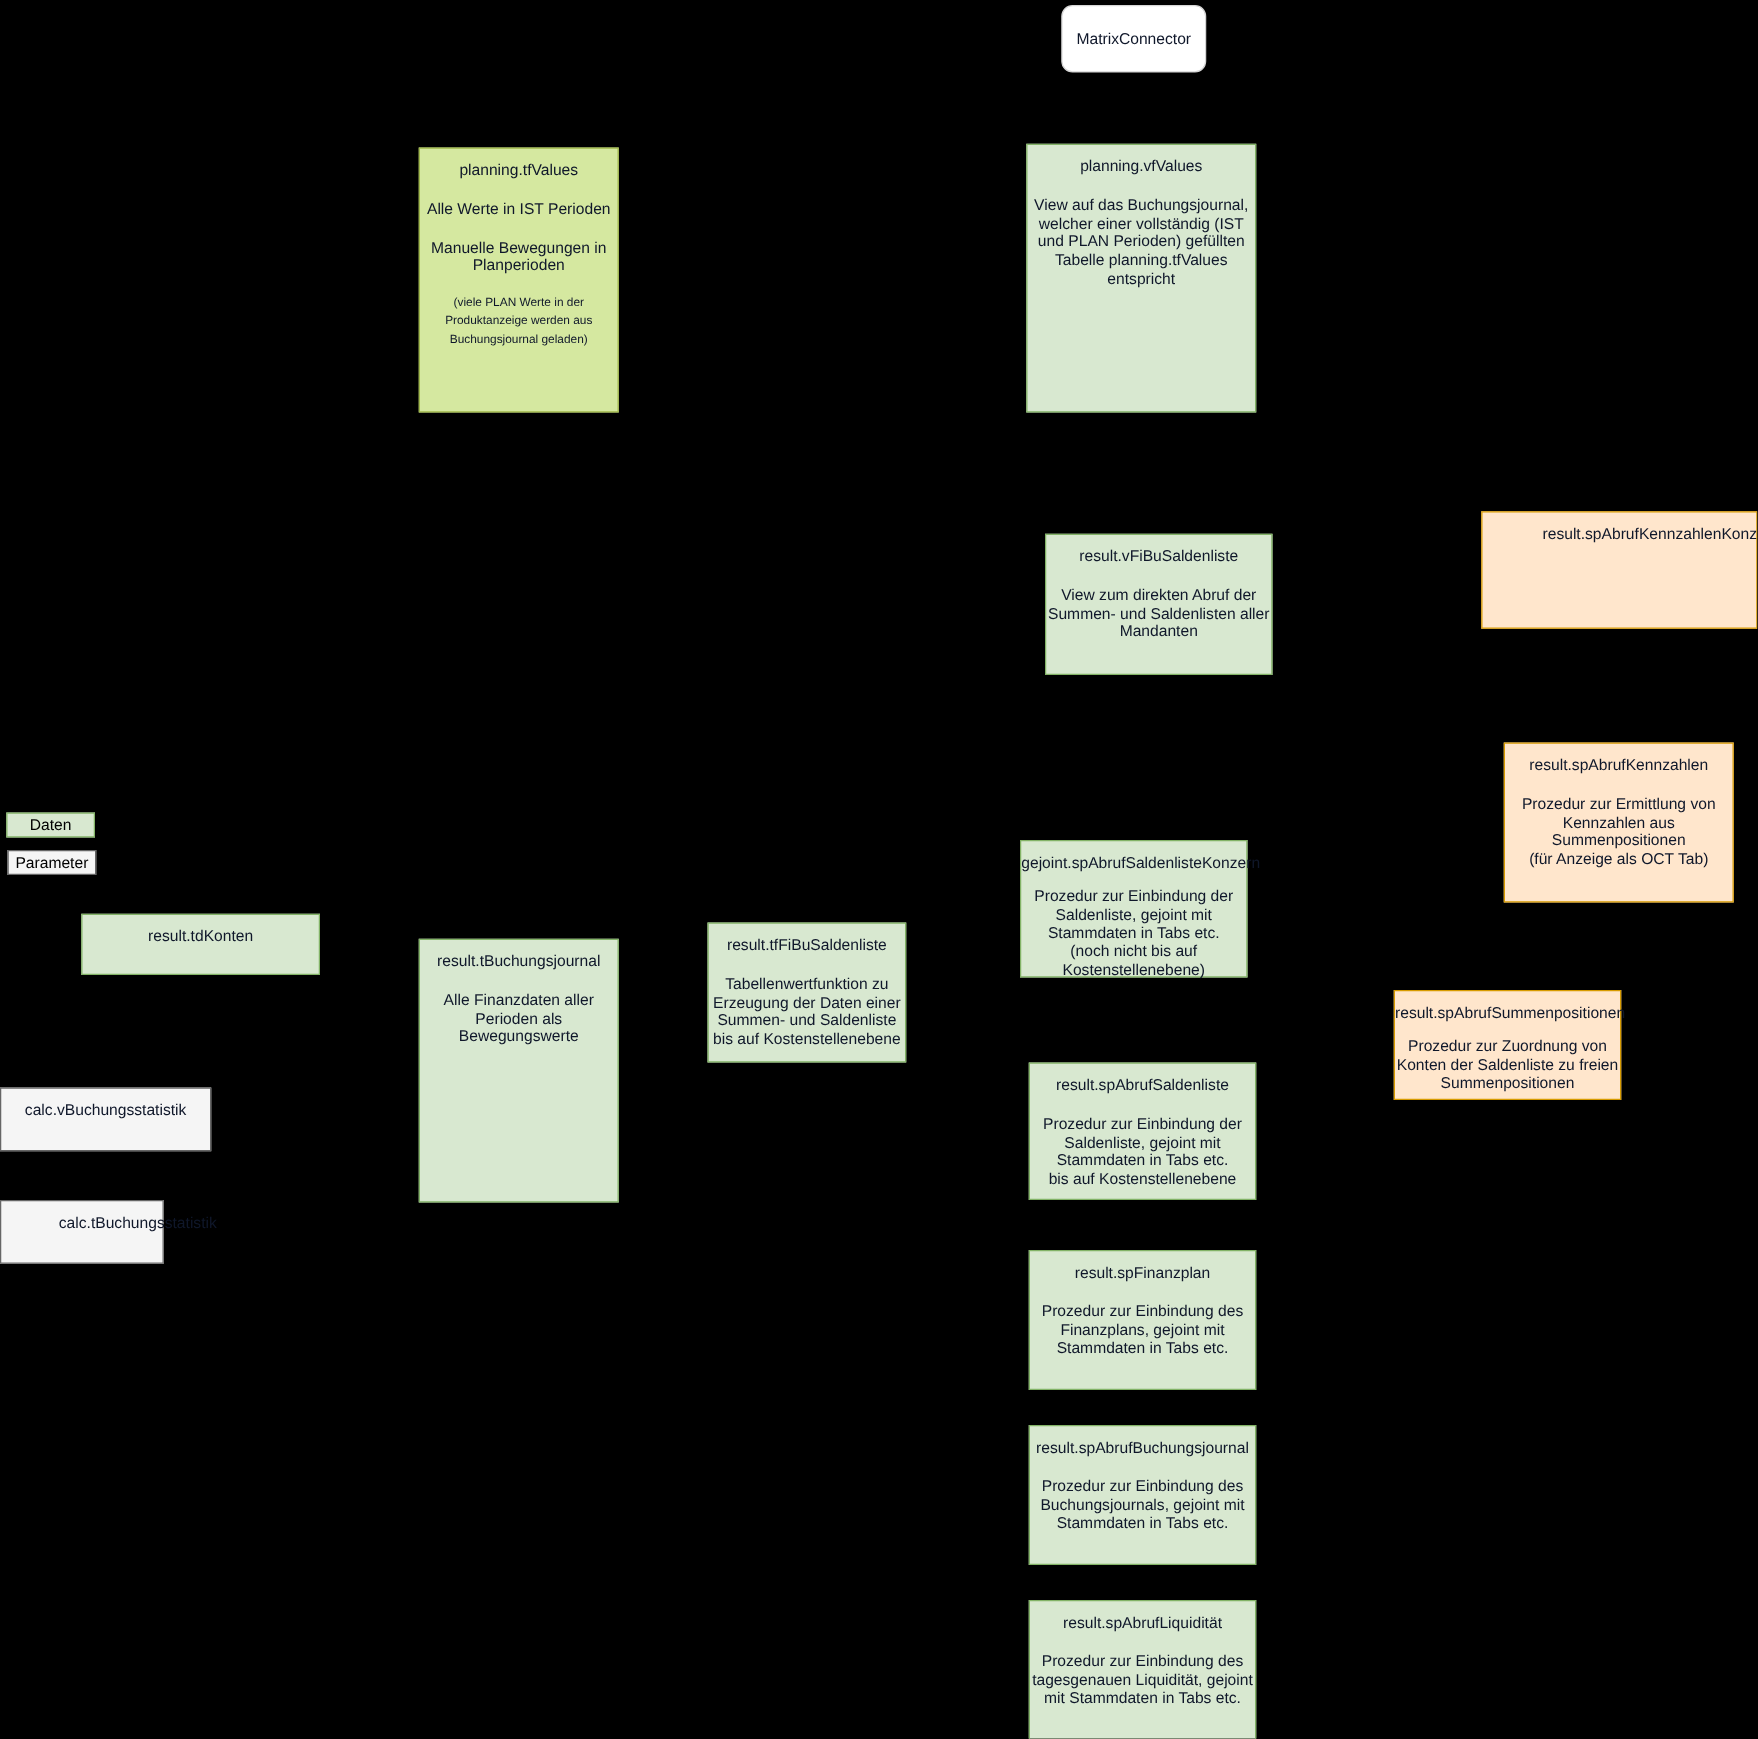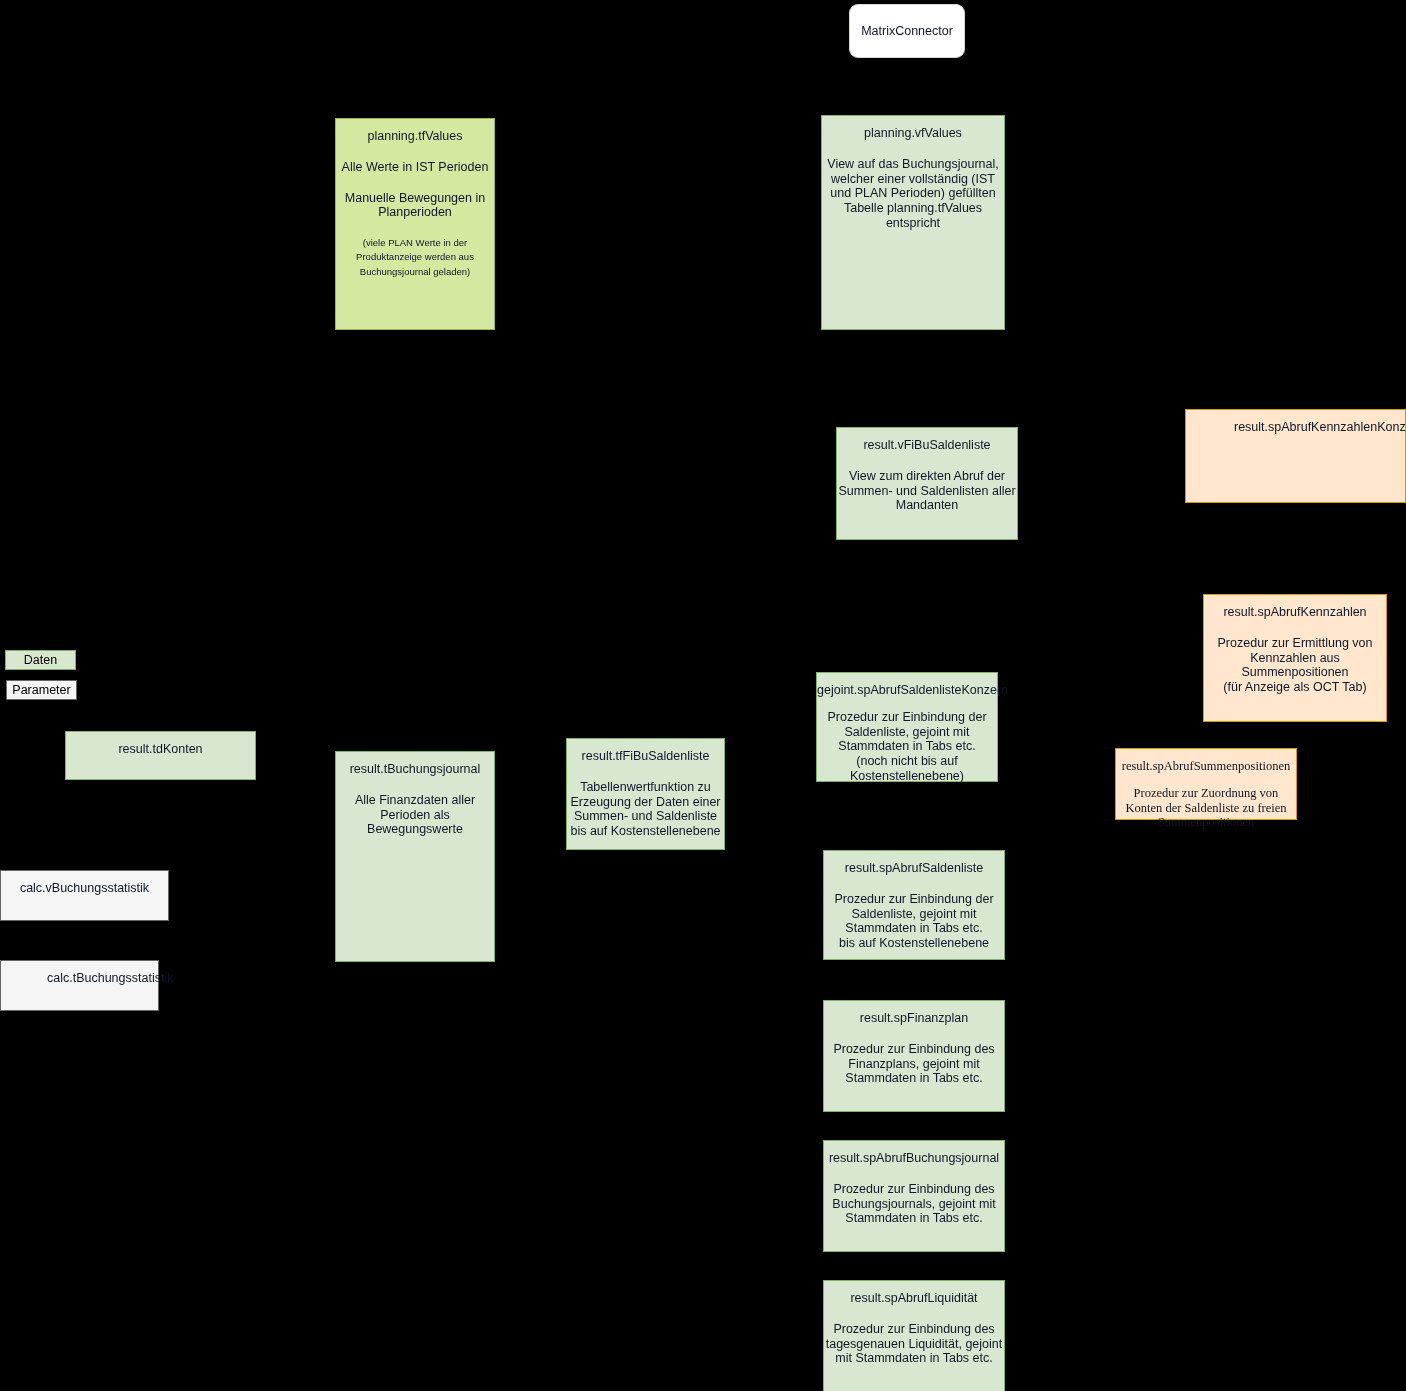--- a/index.html
+++ b/index.html
@@ -144,21 +144,21 @@
   </div>
 
   <div class="node v-data pad-top" style="left:65px; top:731px; width:191px; height:49px;">
     <span class="title">result.tdKonten</span>
   </div>
 
   <div class="node v-param pad-top" style="left:0px; top:870px; width:169px; height:51px;">
     <span class="title">calc.vBuchungsstatistik</span>
   </div>
 
-  <div class="node v-param pad-top" style="left:0px; top:960px; width:159px; height:51px;padding-left:46px;">
+  <div class="node v-param pad-top" style="left:0px; top:960px; width:131px; height:51px;padding-left:46px;">
     <span class="title">calc.tBuchungsstatistik</span>
   </div>
 
   <div class="node v-data pad-top" style="left:335px; top:751px; width:160px; height:211px;">
     <span class="title">result.tBuchungsjournal</span>
     <span class="t-gap-lg"></span>
     <span class="body">Alle Finanzdaten aller
 Perioden als
 Bewegungswerte</span>
   </div>
@@ -175,21 +175,21 @@
   <div class="node v-data pad-top" style="left:816px; top:672px; width:182px; height:110px;">
     <span class="title">gejoint.spAbrufSaldenlisteKonzern</span>
     <span class="t-gap-sm"></span>
     <span class="body">Prozedur zur Einbindung der
 Saldenliste, gejoint mit
 Stammdaten in Tabs etc.
 (noch nicht bis auf
 Kostenstellenebene)</span>
   </div>
 
-  <div class="node v-proc pad-top" style="left:1115px; top:748px; width:182px; height:72px;font-family:Liberation Serif, serif;">
+  <div class="node v-proc pad-top" style="left:1115px; top:792px; width:182px; height:88px;">
     <span class="title">result.spAbrufSummenpositionen</span>
     <span class="t-gap-sm"></span>
     <span class="body">Prozedur zur Zuordnung von
 Konten der Saldenliste zu freien
 Summenpositionen</span>
   </div>
 
   <div class="node v-data pad-top" style="left:823px; top:850px; width:182px; height:110px;">
     <span class="title">result.spAbrufSaldenliste</span>
     <span class="t-gap-lg"></span>

